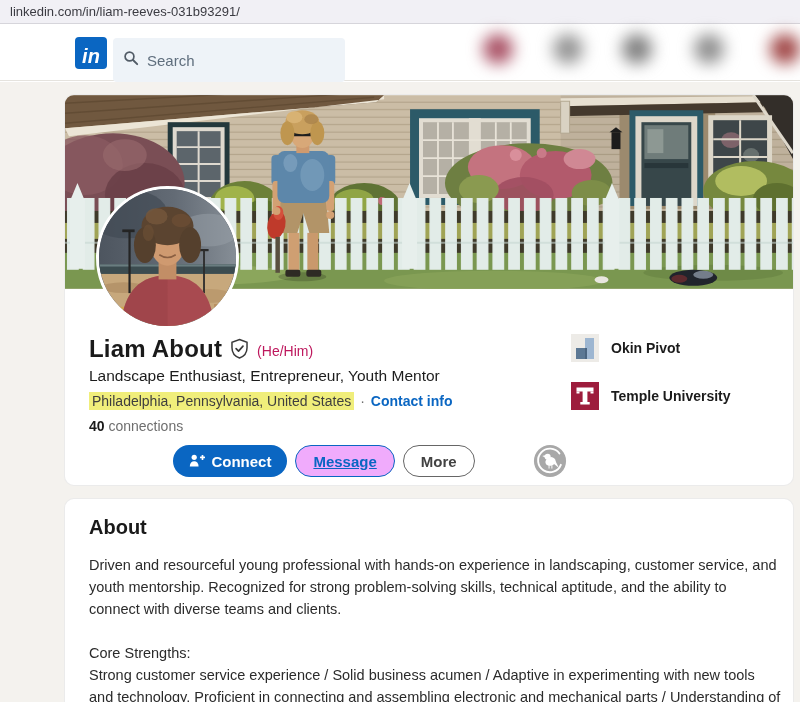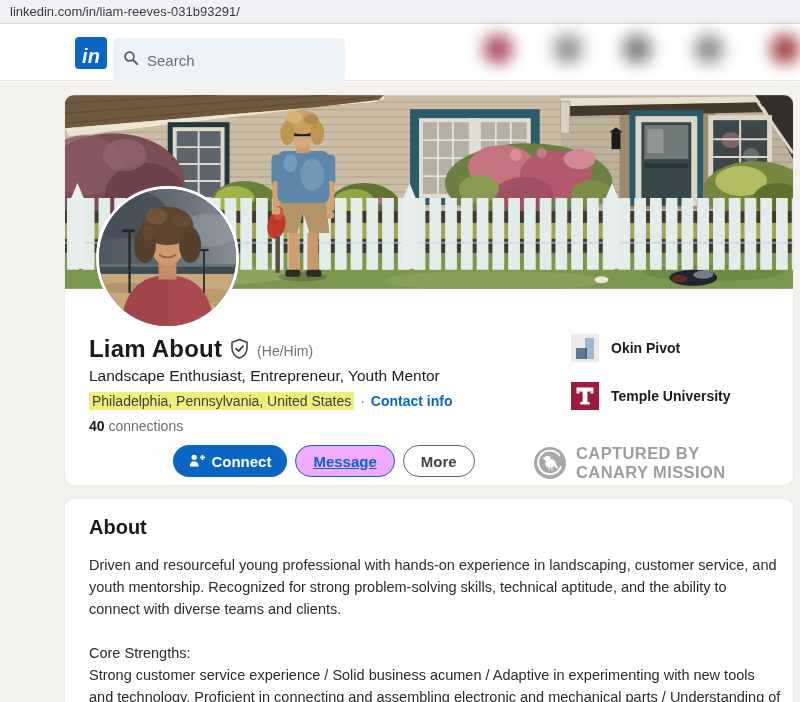--- a/index.html
+++ b/index.html
@@ -35,21 +35,21 @@
   .cover { position:absolute; left:0; top:0; width:728px; height:194px; border-radius:9px 9px 0 0;
     overflow:hidden; }
   .cover svg { display:block; }
 
   .avatar { position:absolute; left:31px; top:91px; width:143px; height:143px; border-radius:50%;
     border:3px solid #fff; overflow:hidden; background:#5a626c; }
 
   .intro { position:absolute; left:24px; top:240px; width:470px; }
   .name-row { display:flex; align-items:center; gap:7px; }
   .p-name { font-size:24px; font-weight:600; color:#1a1a1a; letter-spacing:.2px; }
-  .pronouns { font-size:14px; color:#737373; padding-top:4px; }
+  .pronouns { font-size:14px; color:#be185d; padding-top:4px; }
   .badge { padding-top:3px; }
   .headline { margin-top:4px; font-size:15.5px; color:#1c1c1c; }
   .loc-row { margin-top:7px; font-size:14px; display:flex; align-items:center; gap:6px; }
   .loc-hl { background:#f0ee7b; color:#3e3e3e; padding:1px 3px; }
   .loc-dot { color:#6e6e6e; }
   .contact-link { color:#0a66c2; font-weight:600; cursor:pointer; }
   .conn-row { margin-top:8px; font-size:14px; }
   .conn-count { font-weight:700; color:#1a1a1a; }
   .conn-label { color:#6e6e6e; }
   .actions { margin-top:11px; display:flex; gap:8px; align-items:center;justify-content:center; }
@@ -373,24 +373,20 @@
           <circle cx="18" cy="18" r="17" fill="#a8a8a8"></circle>
           <path d="M 28,10 A 12.5,12.5 0 1 0 29.5,22" fill="none" stroke="#fff" stroke-width="2" stroke-linecap="round"></path>
           <ellipse cx="18.5" cy="18.5" rx="5.5" ry="4.5" fill="#fff" transform="rotate(-20 18.5 18.5)"></ellipse>
           <circle cx="15.5" cy="13.5" r="3.2" fill="#fff"></circle>
           <polygon points="12.6,12 9.8,12.8 12.8,14.4" fill="#fff"></polygon>
           <polygon points="22,21 27.5,25.5 23.5,17.5" fill="#fff"></polygon>
           <rect x="16.5" y="22.5" width="1" height="3.5" fill="#fff"></rect>
           <rect x="19.5" y="22.5" width="1" height="3.5" fill="#fff"></rect>
         </svg>
       </span>
-      <div class="wm-text">
-        <div>CAPTURED BY</div>
-        <div>CANARY MISSION</div>
-      </div>
     </div>
   </div>
 
   <div class="card about-card">
     <div class="about-title">About</div>
     <p class="about-body">Driven and resourceful young professional with hands-on experience in landscaping, customer service, and youth mentorship. Recognized for strong problem-solving skills, technical aptitude, and the ability to connect with diverse teams and clients.</p>
     <p class="core-title">Core Strengths:</p>
     <p class="core-body">Strong customer service experience / Solid business acumen / Adaptive in experimenting with new tools and technology, Proficient in connecting and assembling electronic and mechanical parts / Understanding of circuits, sensors, and wiring.</p>
   </div>
 

